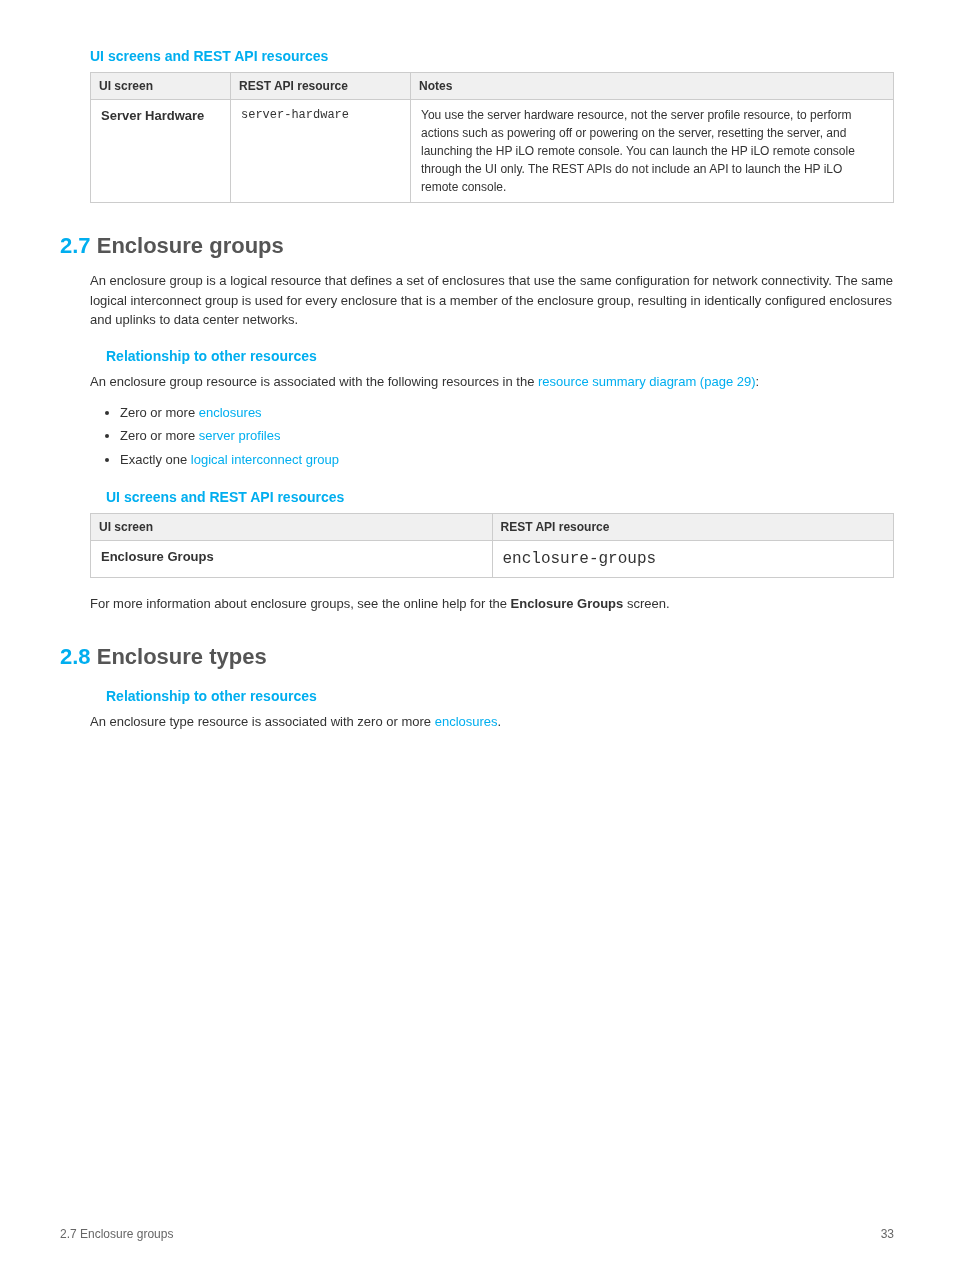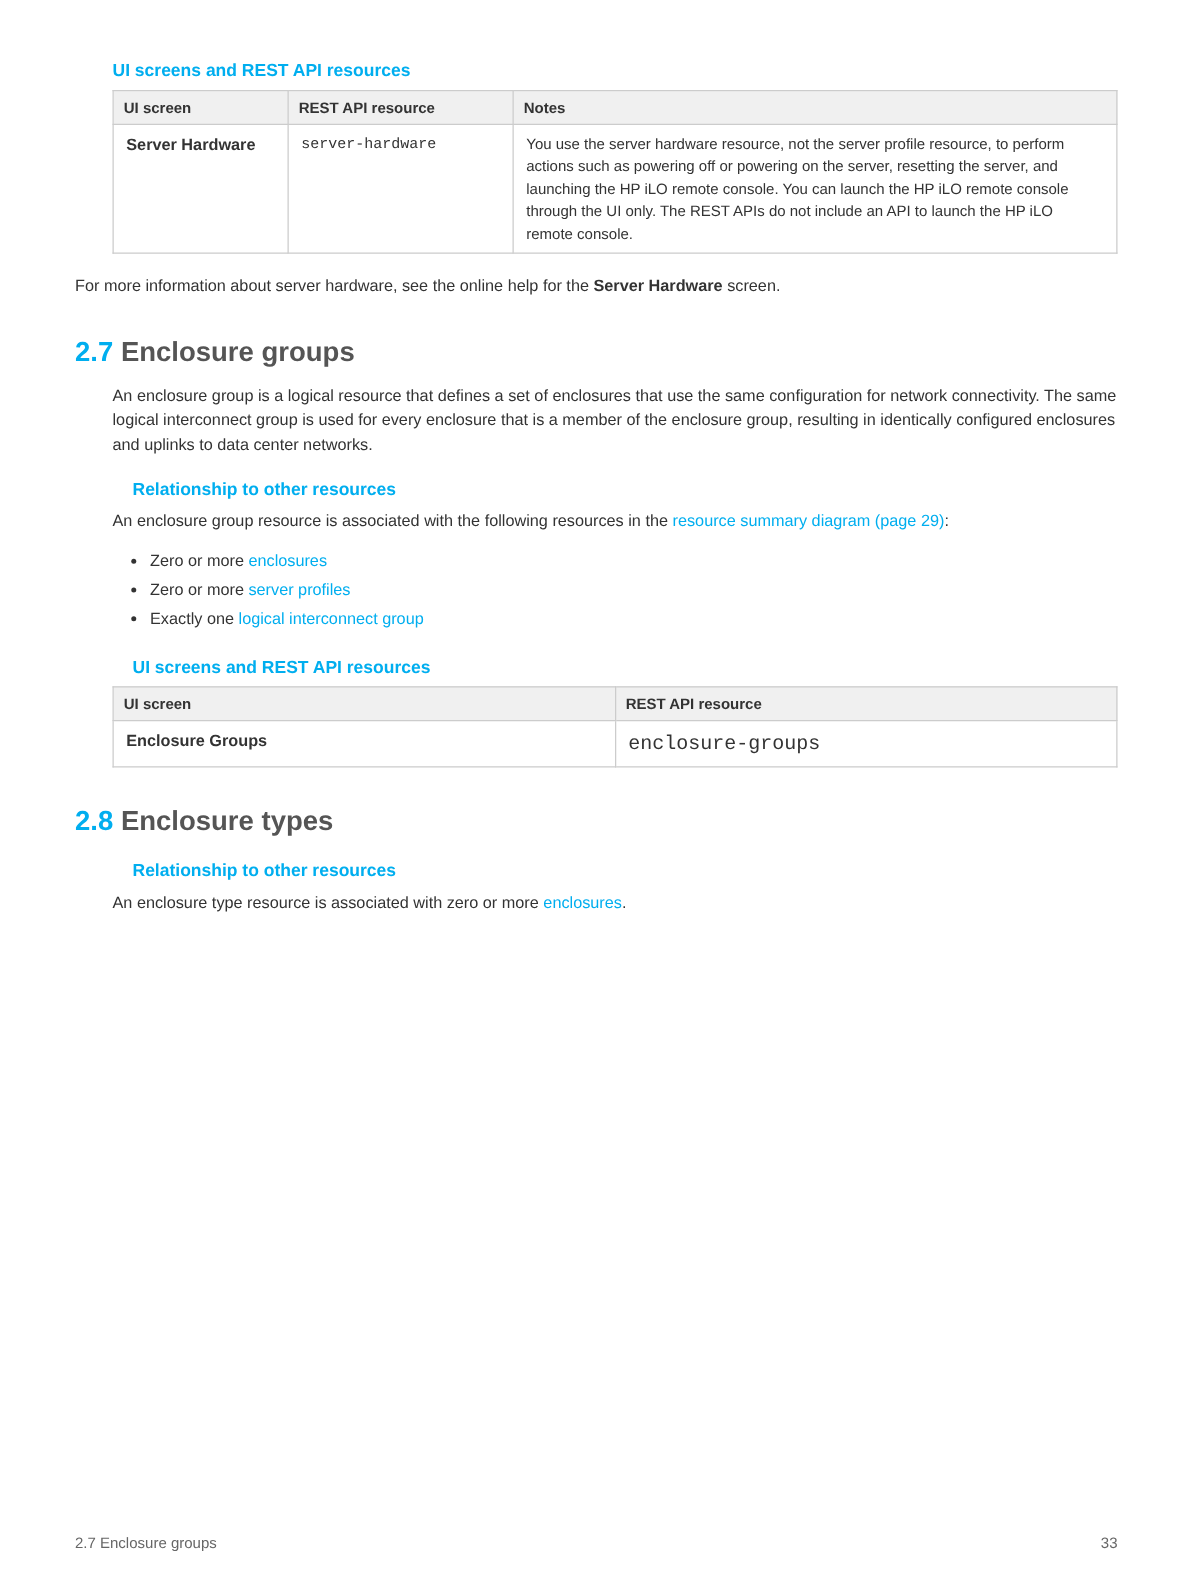--- a/index.html
+++ b/index.html
@@ -123,23 +123,20 @@
       <tbody>
         <tr>
           <td>Server Hardware</td>
           <td>server-hardware</td>
           <td>You use the server hardware resource, not the server profile resource, to perform actions such as powering off or powering on the server, resetting the server, and launching the HP iLO remote console. You can launch the HP iLO remote console through the UI only. The REST APIs do not include an API to launch the HP iLO remote console.</td>
         </tr>
       </tbody>
     </table>
   </div>
 
-  <p style="margin-bottom:30px;">
-    <span>For more information about server hardware, see the online help for the </span><strong>Server Hardware</strong><span> screen.</span>
-  </p>
 </div>
 
 <div>
   <div class="section-heading">
     <span class="section-title-num">2.7</span>
     <span> </span>
     <span>Enclosure groups</span>
   </div>
 
   <div class="indent">
@@ -173,20 +170,23 @@
         </tr>
       </thead>
       <tbody>
         <tr>
           <td>Enclosure Groups</td>
           <td>enclosure-groups</td>
         </tr>
       </tbody>
     </table>
 
+    <p>
+      <span>For more information about enclosure groups, see the online help for the </span><strong>Enclosure Groups</strong><span> screen.</span>
+    </p>
   </div>
 </div>
 
 <div style="margin-top:30px;">
   <div class="section-heading">
     <span class="section-title-num">2.8</span>
     <span> </span>
     <span>Enclosure types</span>
   </div>
 

